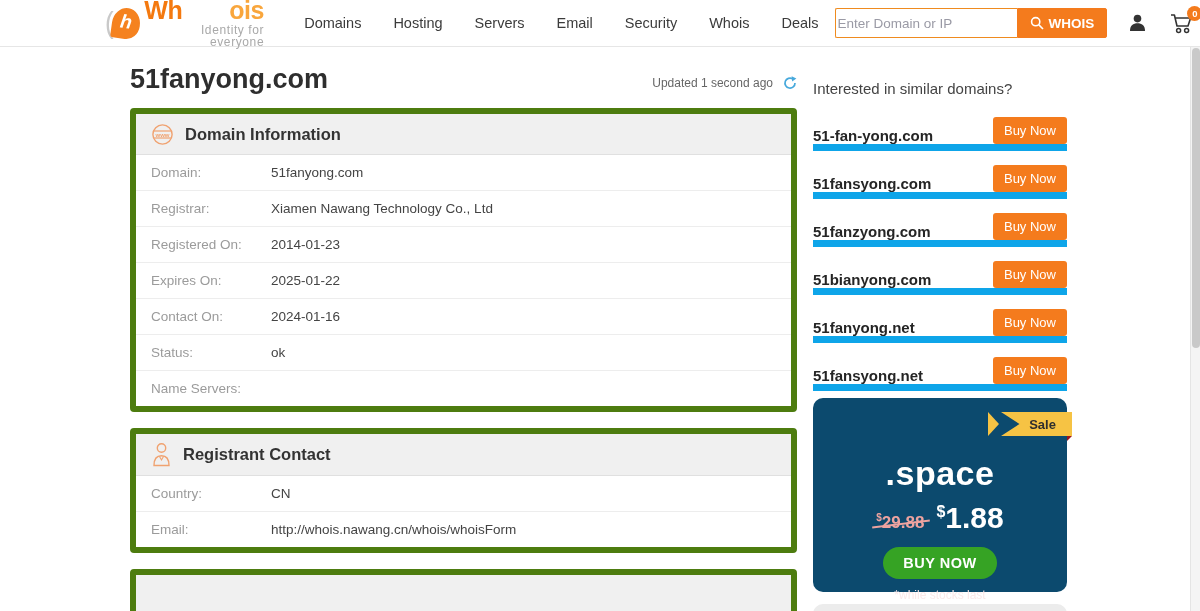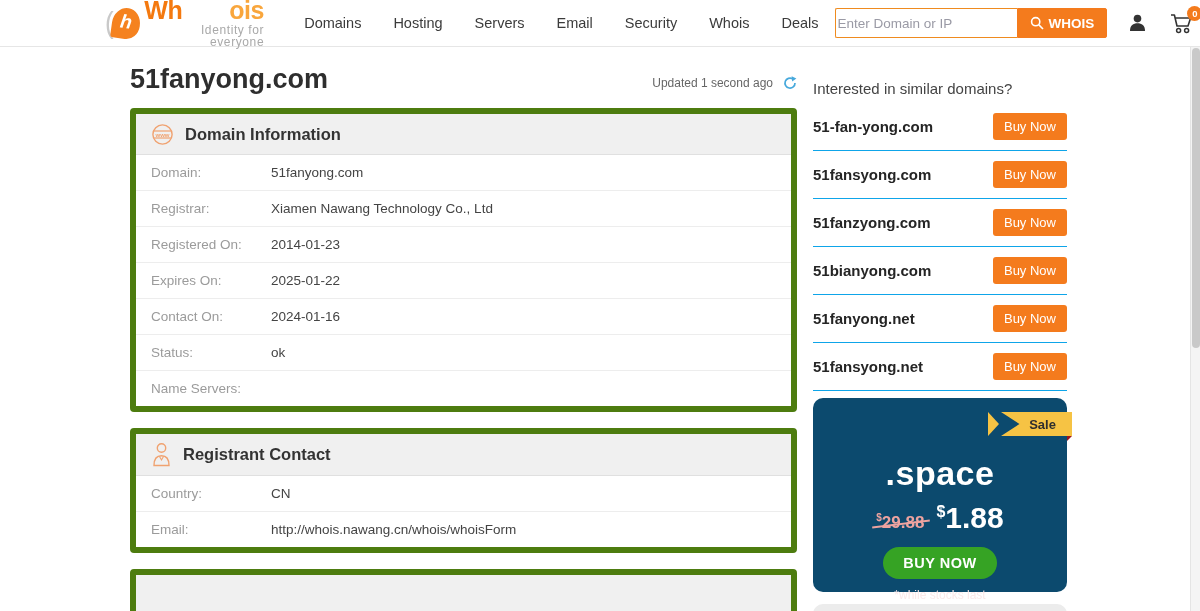--- a/index.html
+++ b/index.html
@@ -50,22 +50,22 @@
   .panel-header { background:#f0f0f0; border-bottom:1px solid #e0e0e0; padding:8px 15px;
     display:flex; align-items:center; gap:11px; min-height:41px; }
   .panel-title { font-size:16.5px; font-weight:700; color:#333; }
   .rowline { display:flex; padding:8px 15px; border-bottom:1px solid #ededed; align-items:flex-start; }
   .rowline:last-child { border-bottom:none; }
   .row-label { width:120px; flex:none; font-size:13.5px; color:#9b9b9b; line-height:19px; }
   .row-value { font-size:13.5px; color:#444; line-height:19px; white-space:pre-line; }
 
   
   .sb-heading { font-size:15px; color:#444; margin:16px 0 6px; }
-  .sb-row { height:48px; display:flex; align-items:center; justify-content:space-between;
-    border-bottom:1px solid #0ea5e9; }
+  .sb-row { height:48px; display:flex; align-items:flex-end; justify-content:space-between;
+    border-bottom:7px solid #0ea5e9; }
   .sb-row:last-child { border-bottom:none; }
   .sb-domain { font-size:15px; font-weight:700; color:#252525; }
   .buy-btn { background:#f47b1d; color:#fff; border:none; border-radius:3px;
     font-size:13px; padding:6px 11px; cursor:pointer; }
 
   .promo { position:relative; margin-top:7px; background:#0c4a6e; border-radius:10px;
     height:194px; text-align:center; color:#fff; }
   .ribbon { position:absolute; top:14px; right:-5px; width:84px; height:24px; }
   .ribbon-arrow { position:absolute; left:0; top:0; bottom:0; width:11px; background:#f6c344;
     clip-path:polygon(0 0, 100% 50%, 0 100%); }

